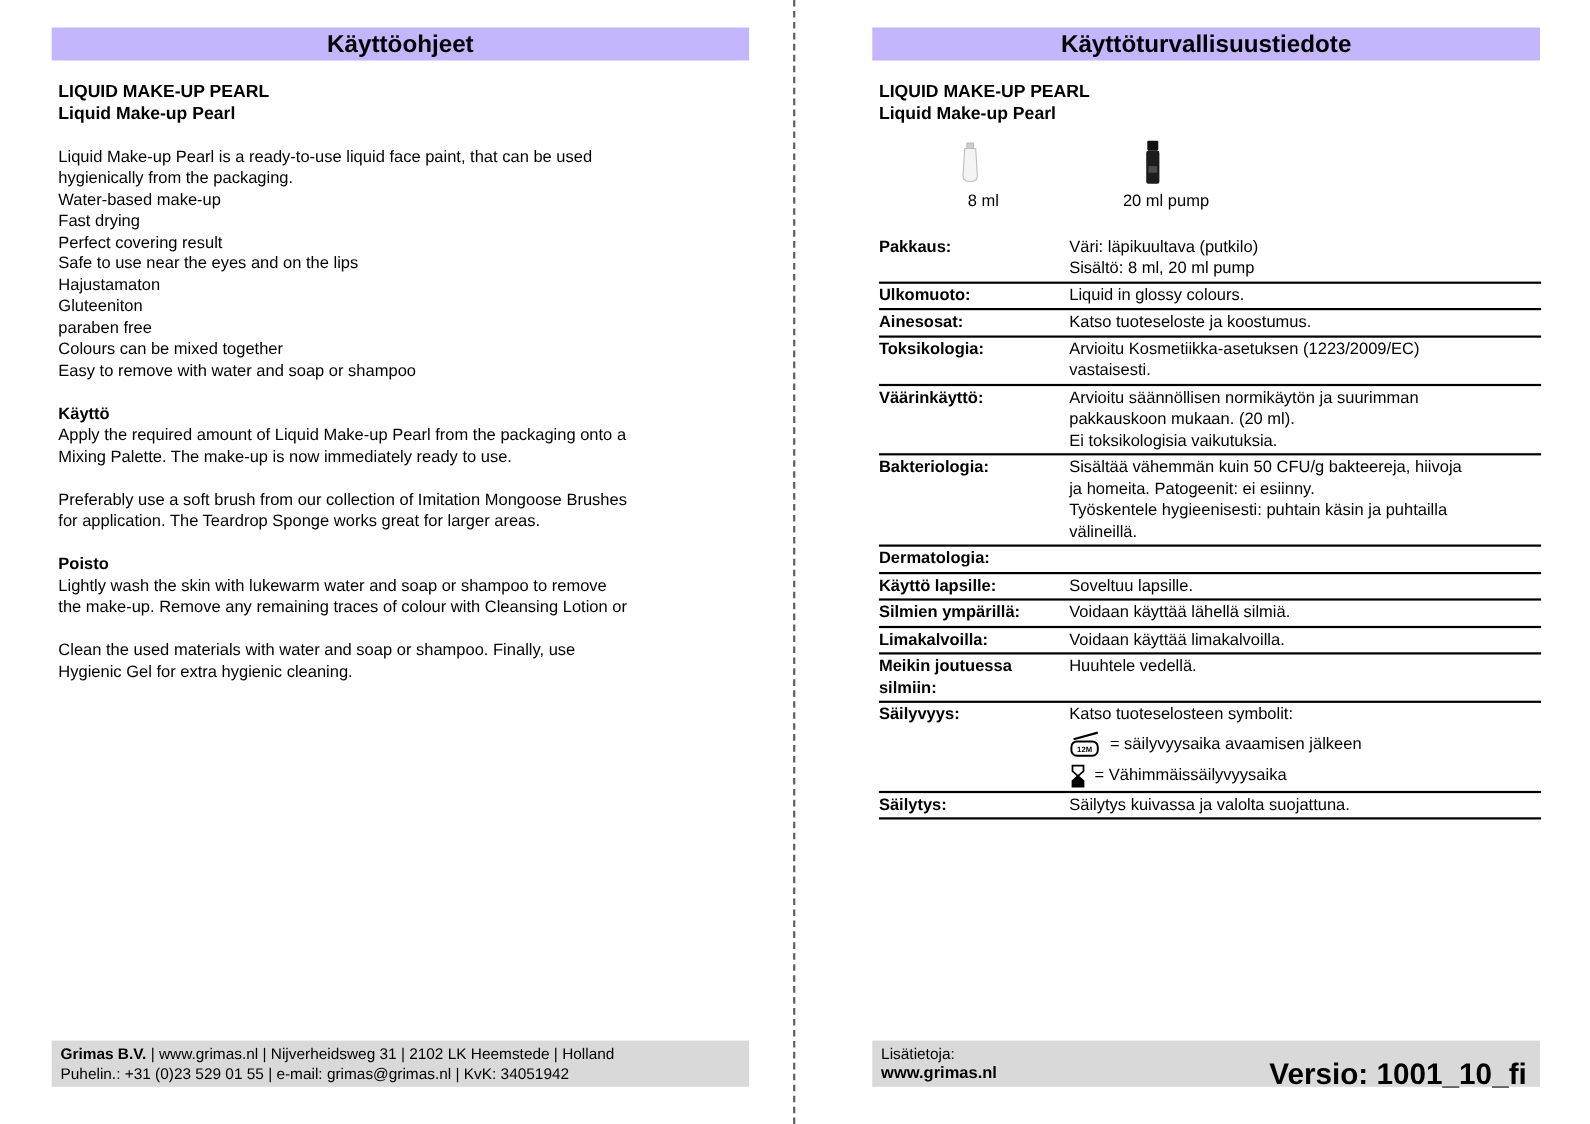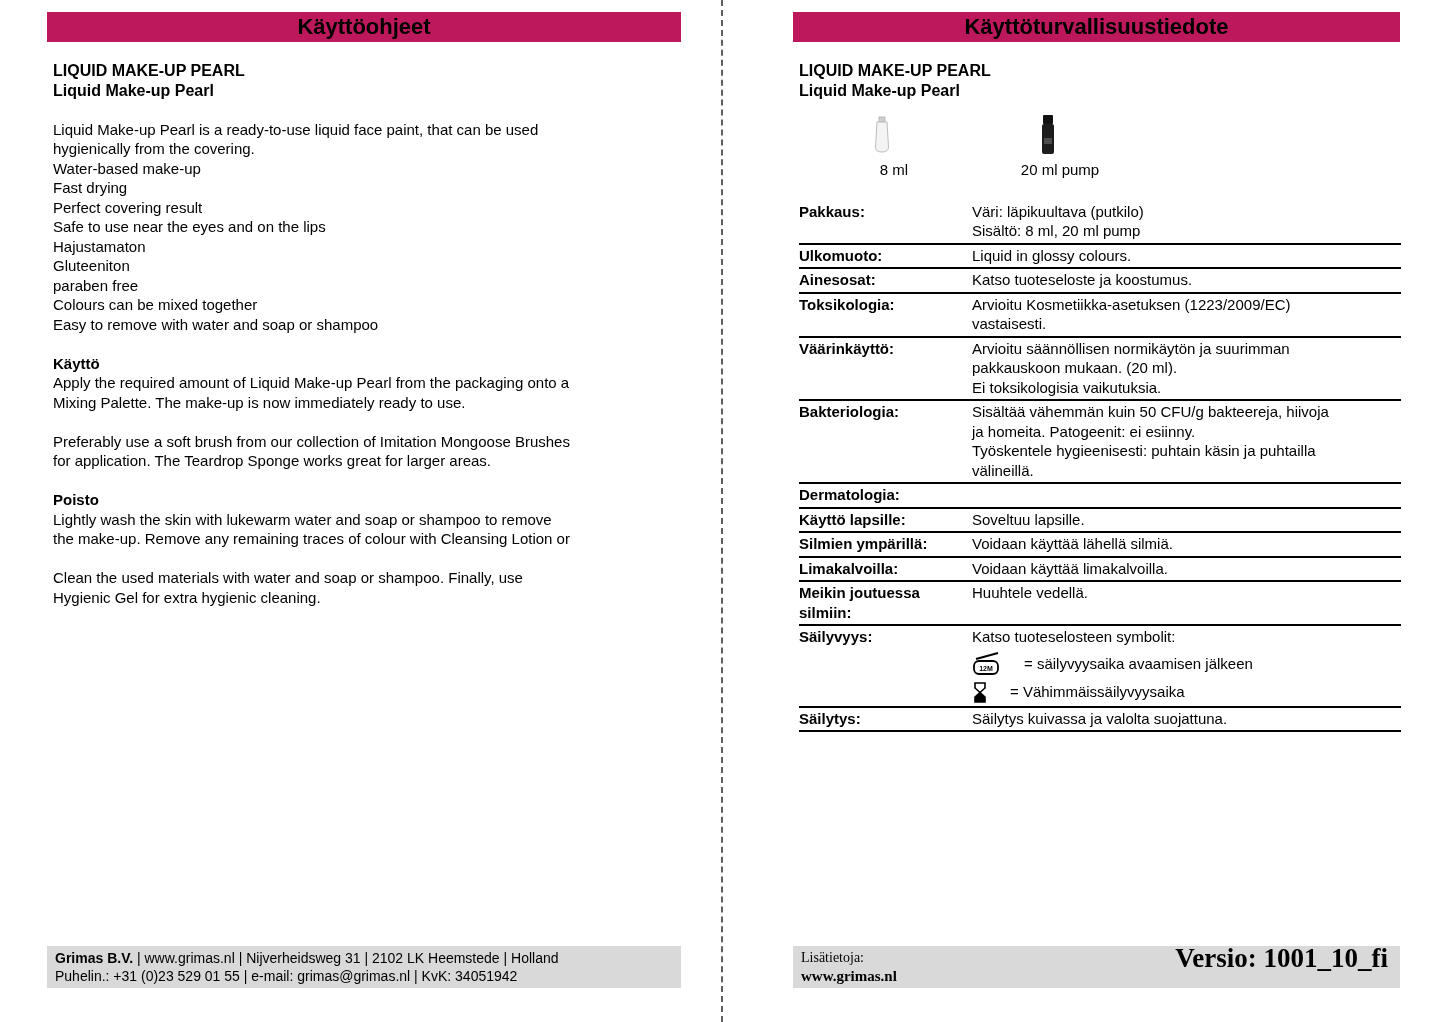--- a/index.html
+++ b/index.html
@@ -12,67 +12,67 @@
     overflow: hidden;
   }
   .page { position: absolute; top: 0; height: 1022px; }
   .page-left  { left: 47px;  width: 634px; }
   .page-right { left: 793px; width: 607px; }
   .divider {
     position: absolute; left: 721px; top: 0; bottom: 0; width: 0;
     border-left: 2px dashed #5f5f5f;
   }
   .header-bar {
-    margin-top: 12px; height: 30px; background: #be185d;
+    margin-top: 25px; height: 30px; background: #c4b5fd;
     display: flex; align-items: center; justify-content: center;
     font-weight: bold; font-size: 22px;
   }
   .content { padding: 0 6px; }
   .product-title { font-weight: bold; font-size: 16px; margin-top: 19px; }
   .product-subtitle { font-weight: bold; font-size: 16px; }
   .gap { height: 19.5px; }
   .sec-heading { font-weight: bold; }
   .line { white-space: pre-wrap; }
   
   .pack-row { display: flex; margin-top: 14px; }
   .pack { width: 166px; display: flex; flex-direction: column; align-items: center; }
   .pack-img { height: 42px; display: flex; align-items: flex-end; justify-content: center; }
   .pack-label { margin-top: 4px; margin-left: 24px; }
   
   .spec-table { margin-top: 21px; width: 602px; }
   .spec-row { display: flex; border-bottom: 2px solid #000; padding: 1px 0 2px 0; }
   .spec-label { width: 173px; flex: 0 0 173px; font-weight: bold; padding-right: 6px; }
   .spec-value { flex: 1; }
-  .sym-line { display: flex; align-items: center; gap: 22px; margin-top: 4px; }
+  .sym-line { display: flex; align-items: center; gap: 7px; margin-top: 4px; }
   .sym-icon { flex: 0 0 auto; display: inline-flex; }
   
   .footer {
     position: absolute; top: 946px; left: 0; right: 0; height: 42px;
     background: #d9d9d9; padding: 3px 8px; font-size: 14px; line-height: 18px;
   }
-  .footer-right { display: flex; justify-content: space-between; align-items: flex-start; font-family: Liberation Serif, serif; }
+  .footer-right { display: flex; justify-content: space-between; align-items: flex-end; }
   .footer-right .info-col { line-height: 18px; }
   .website { font-weight: bold; font-size: 15px; }
   .version { font-weight: bold; font-size: 27px; padding-right: 4px; }
   .bold { font-weight: bold; }
 </style>
 </head>
 <body>
 
 <div class="page page-left">
   <div class="header-bar">
     <span>Käyttöohjeet</span>
   </div>
   <div class="content">
     <div class="product-title">LIQUID MAKE-UP PEARL</div>
     <div class="product-subtitle">Liquid Make-up Pearl</div>
     <div class="gap"></div>
     <div>
       <div class="line">Liquid Make-up Pearl is a ready-to-use liquid face paint, that can be used</div>
-      <div class="line">hygienically from the covering.</div>
+      <div class="line">hygienically from the packaging.</div>
     </div>
     <div>
       <div class="line">Water-based make-up</div>
       <div class="line">Fast drying</div>
       <div class="line">Perfect covering result</div>
       <div class="line">Safe to use near the eyes and on the lips</div>
       <div class="line">Hajustamaton</div>
       <div class="line">Gluteeniton</div>
       <div class="line">paraben free</div>
       <div class="line">Colours can be mixed together</div>

